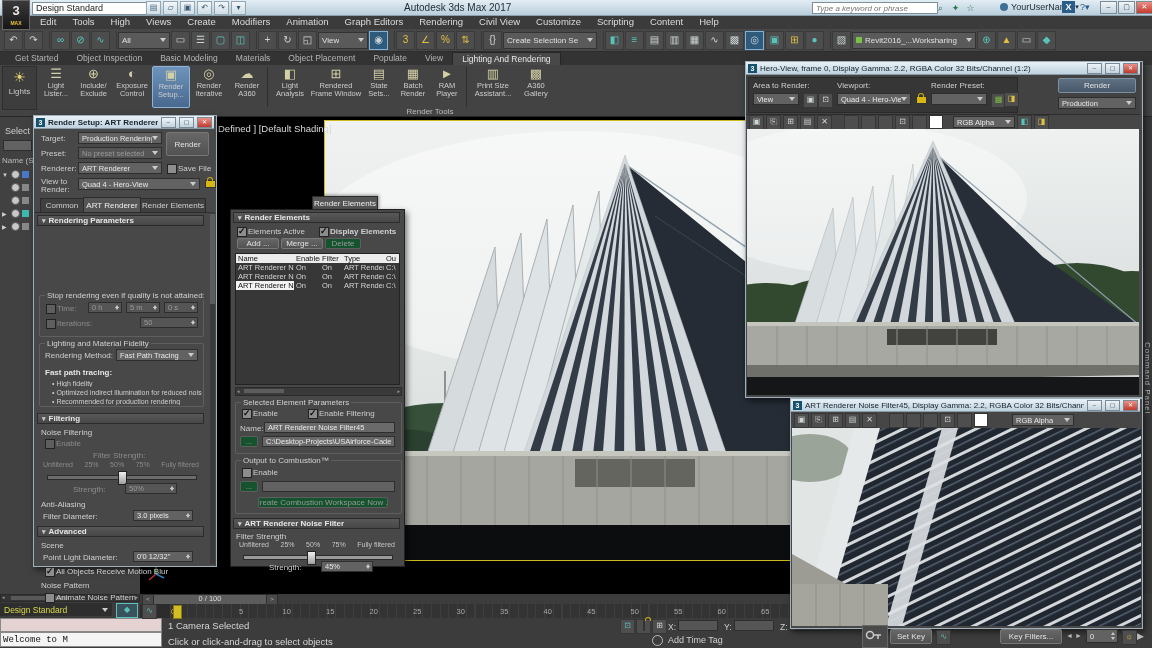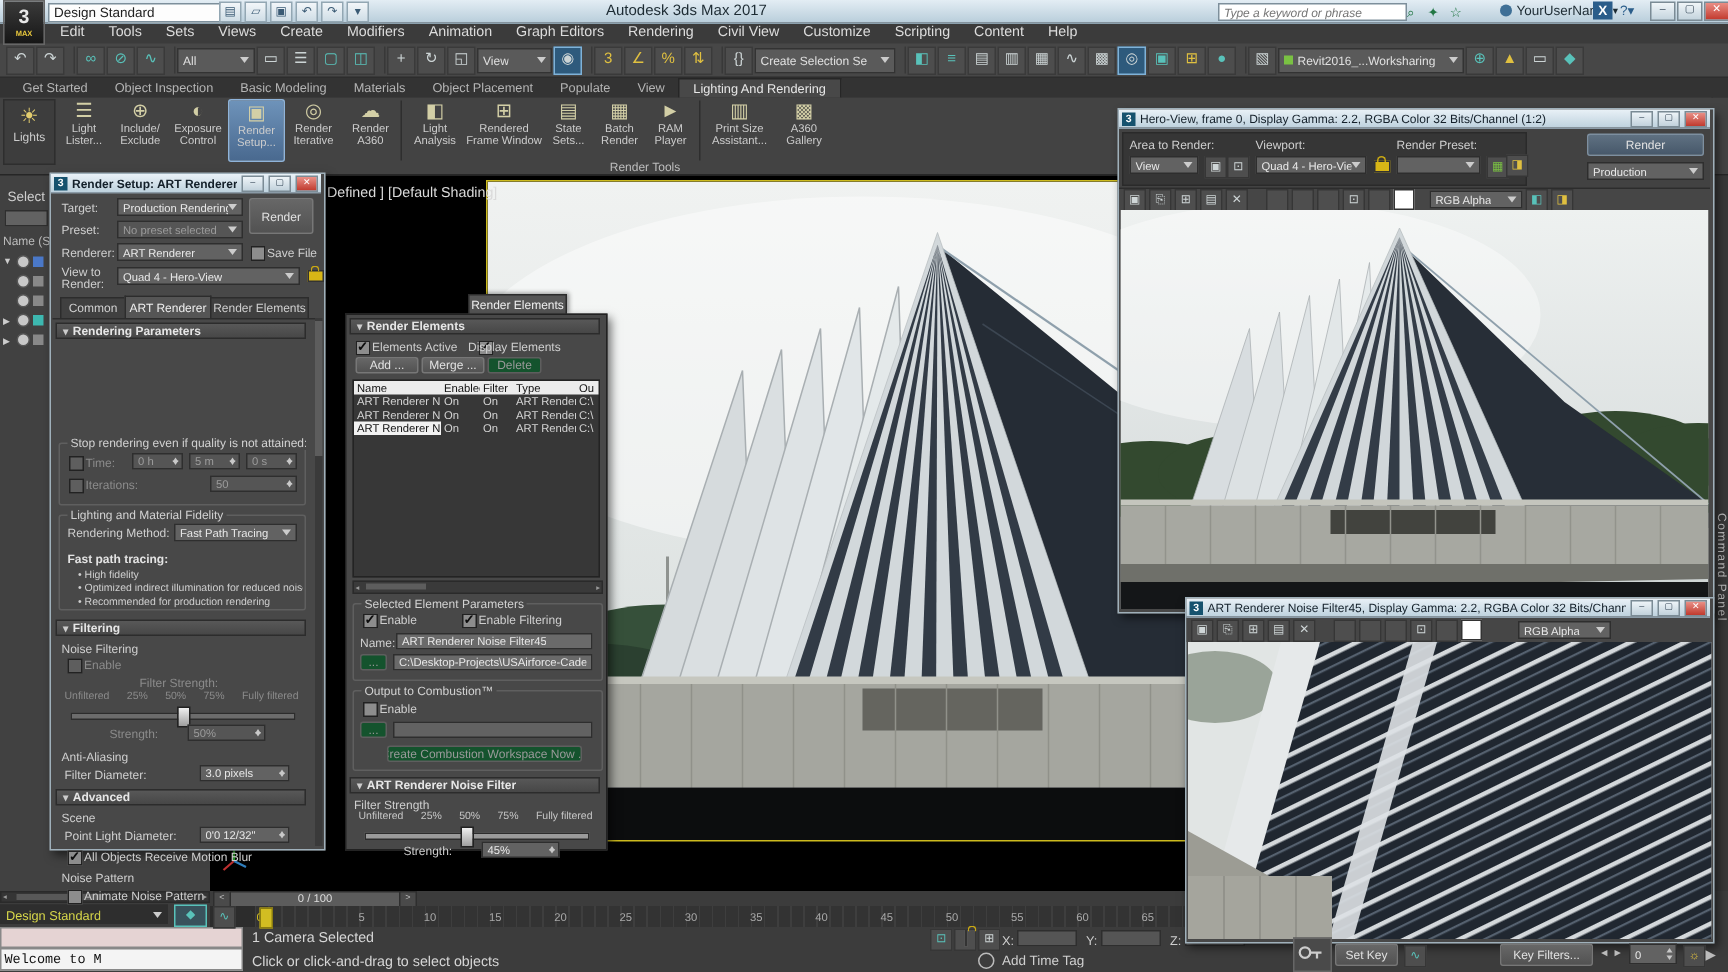--- a/index.html
+++ b/index.html
@@ -113,21 +113,21 @@
   <div class="a" style="left:1080px;top:2px;font-size:9px;color:#2a5d8a;z-index:51;">?▾</div>
   <div class="a winbtns" style="left:1100px;top:1px;z-index:51;display:flex;gap:1px;">
     <span>–</span>
       <span>▢</span>
       <span class="close">✕</span>
   </div>
 
   <div class="a menubar">
       <div class="mi">Edit</div>
       <div class="mi">Tools</div>
-      <div class="mi">Sets</div>
+      <div class="mi">High</div>
       <div class="mi">Views</div>
       <div class="mi">Create</div>
       <div class="mi">Modifiers</div>
       <div class="mi">Animation</div>
       <div class="mi">Graph Editors</div>
       <div class="mi">Rendering</div>
       <div class="mi">Civil View</div>
       <div class="mi">Customize</div>
       <div class="mi">Scripting</div>
       <div class="mi">Content</div>
@@ -524,21 +524,21 @@
     <div class="tabb on" style="position:absolute;left:82px;top:0;width:64px;height:13px;box-shadow:1px -1px 3px rgba(0,0,0,.4);">
         <span>Render Elements</span>
       </div>
     <div style="position:absolute;left:0;top:13px;width:175px;height:358px;background:#484848;border:1px solid #222;box-shadow:2px 3px 6px rgba(0,0,0,.55);box-sizing:border-box;">
       <div class="roll" style="position:absolute;left:2px;top:2px;width:167px;height:11px;">
           <span>Render Elements</span>
         </div>
       <span class="cb on" style="position:absolute;left:6px;top:17px;"></span>
       <div class="lbl" style="position:absolute;left:17px;top:17px;">Elements Active</div>
       <span class="cb on" style="position:absolute;left:88px;top:17px;"></span>
-      <div class="lbl" style="position:absolute;left:81px;top:17px;">Display Elements</div>
+      <div class="lbl" style="position:absolute;left:99px;top:17px;font-weight:bold;">Display Elements</div>
       <div class="btn" style="position:absolute;left:6px;top:28px;width:42px;height:11px;">Add ...</div>
       <div class="btn" style="position:absolute;left:50px;top:28px;width:42px;height:11px;">Merge ...</div>
       <div class="btn dis" style="position:absolute;left:94px;top:28px;width:36px;height:11px;">Delete</div>
       <div style="position:absolute;left:4px;top:43px;width:165px;height:132px;background:#373737;border:1px solid #232323;box-sizing:border-box;">
           <div class="rehdr">
             <span class="recell" style="width: 58px;">Name</span>
             <span class="recell" style="width: 26px;">Enabled</span>
             <span class="recell" style="width: 22px;">Filter</span>
             <span class="recell" style="width: 42px;">Type</span>
             <span class="recell" style="width: 15px;">Ou</span>
@@ -607,21 +607,21 @@
       <div class="slider" style="position:absolute;left:12px;top:345px;width:148px;">
           <span class="handle" style="left:63px;"></span>
         </div>
       <div class="lbl" style="position:absolute;left:38px;top:353px;">Strength:</div>
       <div class="fld spin" style="position:absolute;left:90px;top:351px;width:52px;height:11px;">
           <span>45%</span>
         </div>
     </div>
   </div>
 
-  <div class="a float" style="left:745px;top:72px;width:396px;height:335px;z-index:40;">
+  <div class="a float" style="left:745px;top:61px;width:396px;height:335px;z-index:40;">
     <div class="wint" style="position:absolute;left:0;top:0;width:394px;height:13px;">
       <span class="wlogo">3</span>
       <span class="tx" style="flex:1;">Hero-View, frame 0, Display Gamma: 2.2, RGBA Color 32 Bits/Channel (1:2)</span>
       <span class="mini">–</span>
         <span class="mini">▢</span>
         <span class="mini close">✕</span>
     </div>
     <div style="position:absolute;left:0;top:13px;width:394px;height:39px;background:#424242;">
       <div style="position:absolute;left:2px;top:2px;width:268px;height:34px;background:#363636;border:1px solid #2a2a2a;">
         <div class="lbl" style="position:absolute;left:4px;top:3px;">Area to Render:</div>

